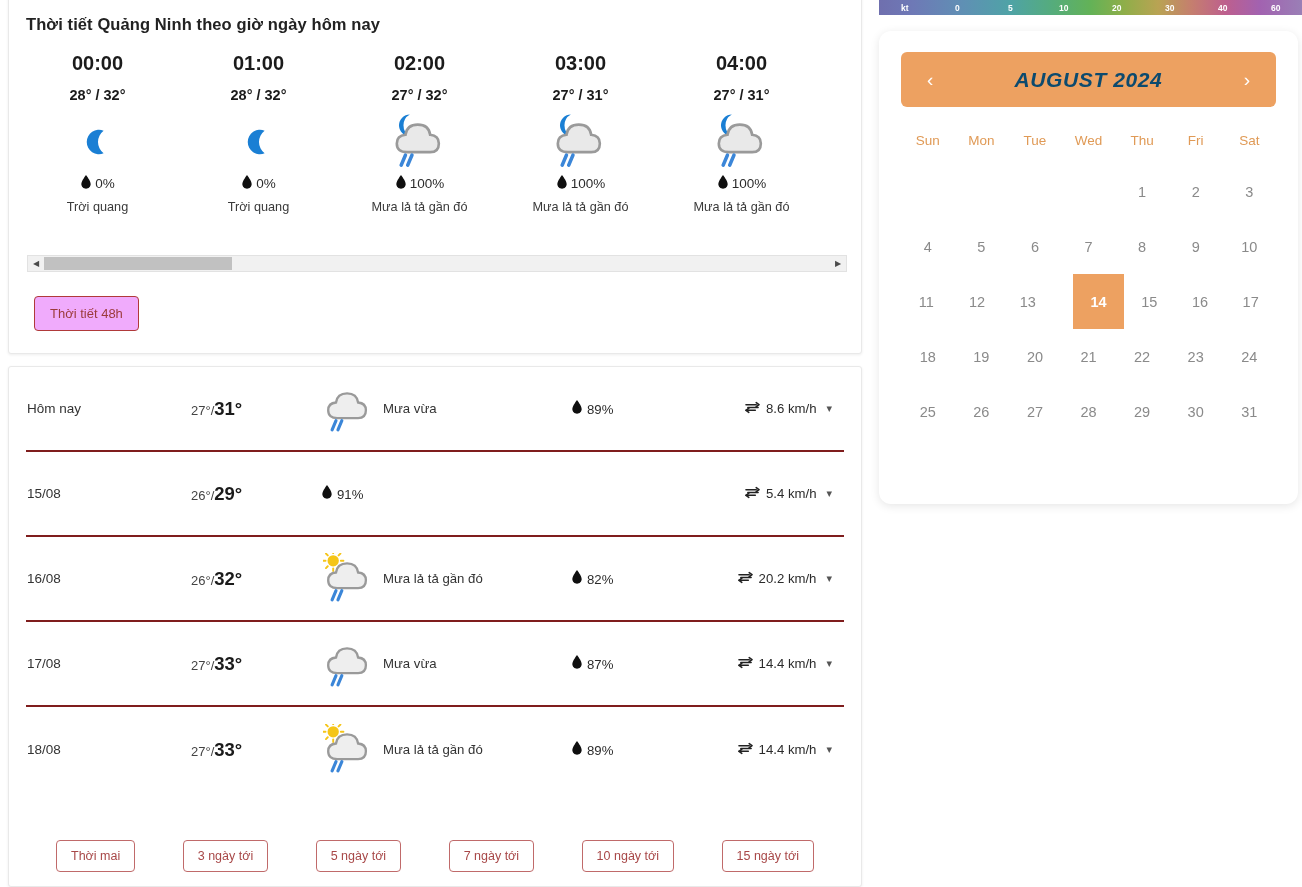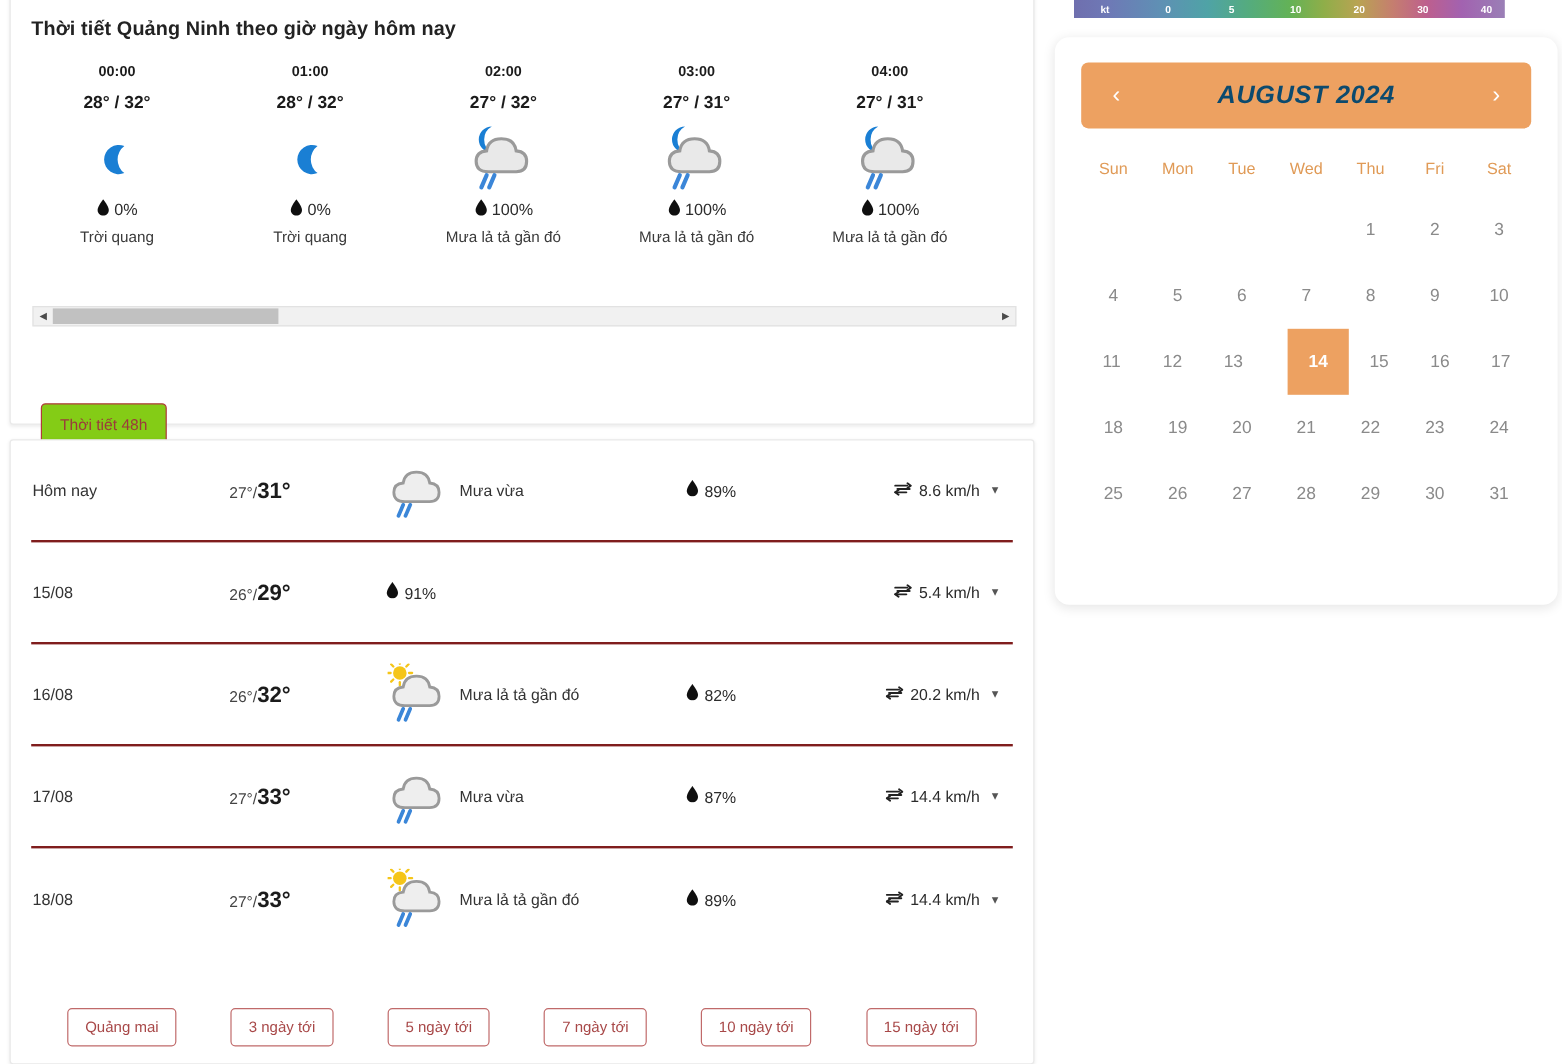--- a/index.html
+++ b/index.html
@@ -31,21 +31,21 @@
   }
   #hourly-scroll-viewport {
     position: relative; margin-top: 18px; height: 188px;
     overflow: hidden; width: 854px;
   }
   #hourly-strip { display: flex; padding-left: 8px; }
   .hour-col {
     width: 161px; flex: 0 0 161px; text-align: center;
     display: flex; flex-direction: column; align-items: center;
   }
-  .hour-time { font-size: 12px; font-weight: bold; color: #1b1b1b; }
+  .hour-time { font-size: 20px; font-weight: bold; color: #1b1b1b; }
   .hour-temp { font-size: 14.5px; font-weight: bold; color: #1b1b1b; margin-top: 12px; }
   .hour-icon { height: 62px; margin-top: 8px; display:flex; align-items:center; justify-content:center; }
   .hour-pop { font-size: 13.5px; color: #2c2c2c; margin-top: 2px; display:flex; align-items:center; gap:3px;}
   .hour-desc { font-size: 12.7px; color: #3a3a3a; margin-top: 8px; white-space: nowrap; }
 
   
   #hscroll {
     position: absolute; left: 18px; top: 262px; width: 820px; height: 17px;
     background: #f1f1f1; border: 1px solid #e2e2e2; display: flex; align-items: center;
   }
@@ -53,24 +53,23 @@
     width: 16px; height: 15px; display: flex; align-items: center; justify-content: center;
     font-size: 8px; color: #4b4b4b; flex: 0 0 16px;
   }
   #hscroll-track { position: relative; flex: 1 1 auto; height: 15px; }
   #hscroll-thumb {
     position: absolute; left: 0; top: 1px; width: 188px; height: 13px;
     background: #c1c1c1;
   }
   #btn48 {
     position: absolute; left: 25px; top: 303px;
-    border: 1px solid #b03a3a; color: #9b3b3b; background: #84cc16;
+    border: 1px solid #b03a3a; color: #9b3b3b; background: #f0abfc;
     border-radius: 4px; font-size: 13px; padding: 9px 15px;
     cursor: pointer;
-    margin-top: 40px;
   }
 
   
   #daily-card { position: absolute; left: 0; top: 366px; width: 854px; height: 521px; }
   .day-row {
     position: relative; height: 85px; display: flex; align-items: center;
     border-bottom: 2px solid #7f1d1d; margin: 0 17px;
   }
   .day-row:last-of-type { border-bottom: none; }
   .d-label { width: 165px; font-size: 13.5px; color: #333; padding-left: 1px; }
@@ -90,21 +89,21 @@
   .range-btn {
     border: 1px solid #c06a6a; color: #a84848; background: #fff;
     border-radius: 4px; font-size: 12.5px; padding: 8px 14px; cursor: pointer;
     white-space: nowrap;
   }
 
   
   #right-col { position: absolute; left: 879px; top: 0; width: 419px; }
 
   #wind-legend {
-    position: absolute; left: 16px; top: 0; width: 359px; height: 15px;
+    position: absolute; left: 0; top: 0; width: 423px; height: 15px;
     display: flex; align-items: center;
     background: linear-gradient(to right,
       #6f6fae 0%, #6e79b6 8%, #5f90b4 20%, #4fa3a6 31%,
       #55ac7c 41%, #63b257 50%, #8fae49 58%, #b9a353 66%,
       #c57e6f 74%, #bd5f8e 82%, #a262b0 90%, #9a7fb6 100%);
   }
   .legend-tick { position: absolute; font-size: 8.5px; font-weight: bold; color: #fff; }
 
   #calendar {
     position: absolute; left: 0; top: 31px; width: 419px; height: 473px;
@@ -417,21 +416,21 @@
                   <line x1="1" y1="10" x2="11" y2="10" stroke="#222" stroke-width="1.7" stroke-linecap="round"></line>
                   <path d="M12 1.8 L15 4 L12 6.2" fill="none" stroke="#222" stroke-width="1.7" stroke-linecap="round" stroke-linejoin="round"></path>
                   <path d="M4 7.8 L1 10 L4 12.2" fill="none" stroke="#222" stroke-width="1.7" stroke-linecap="round" stroke-linejoin="round"></path>
                 </svg></span>
               <span class="wind-val">14.4 km/h</span>
               <span class="chev">▾</span>
             </div>
           </div>
         </div>
       <div id="range-buttons">
-          <button class="range-btn">Quảng mai</button>
+          <button class="range-btn">Thời mai</button>
           <button class="range-btn">3 ngày tới</button>
           <button class="range-btn">5 ngày tới</button>
           <button class="range-btn">7 ngày tới</button>
           <button class="range-btn">10 ngày tới</button>
           <button class="range-btn">15 ngày tới</button>
         </div>
     </div>
   </div>
 
   <div id="right-col">

